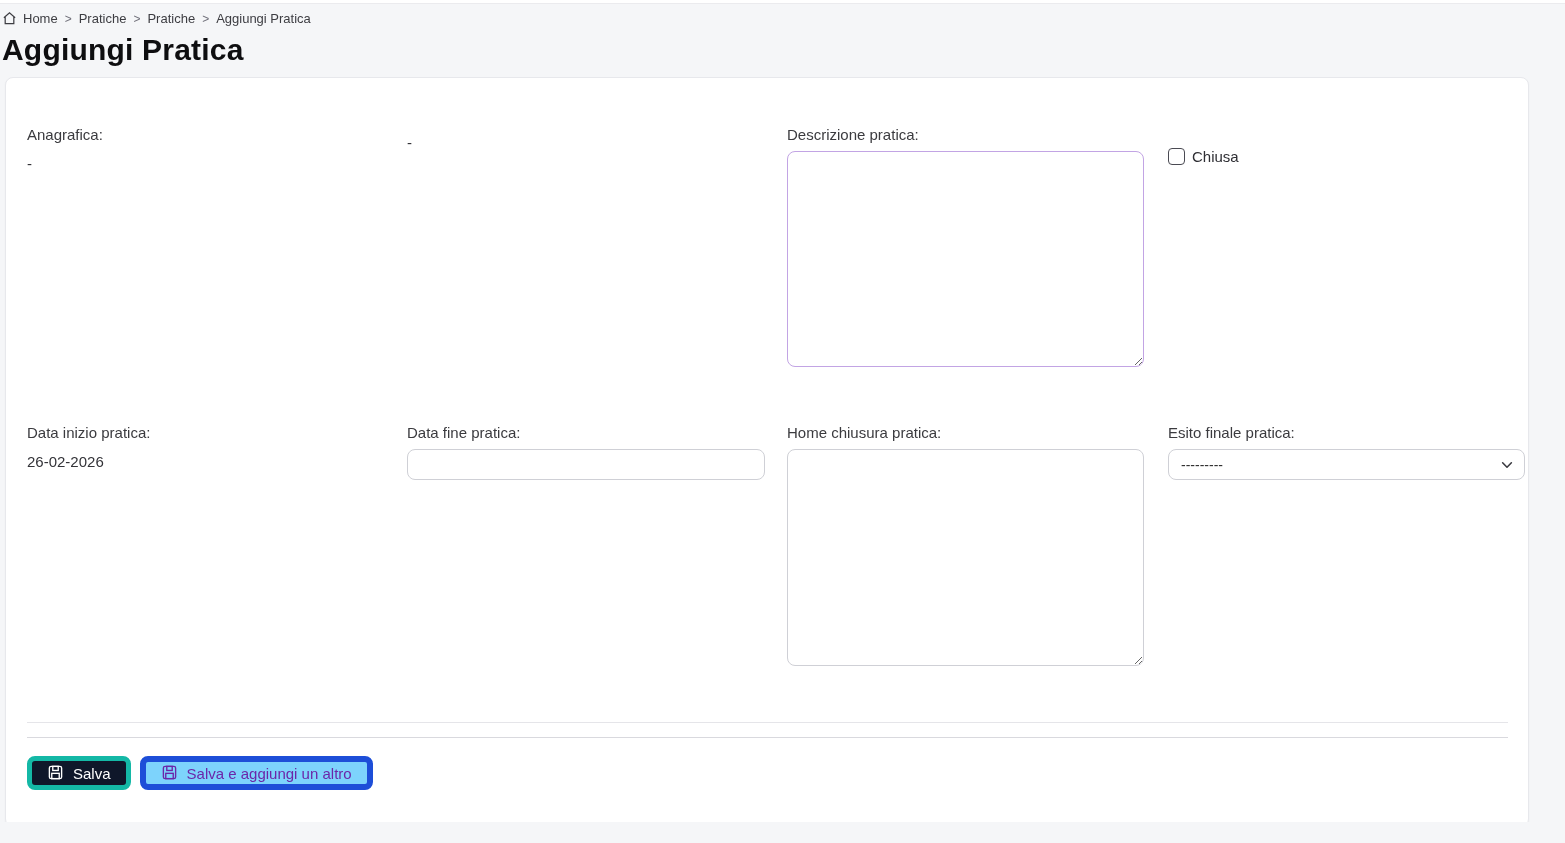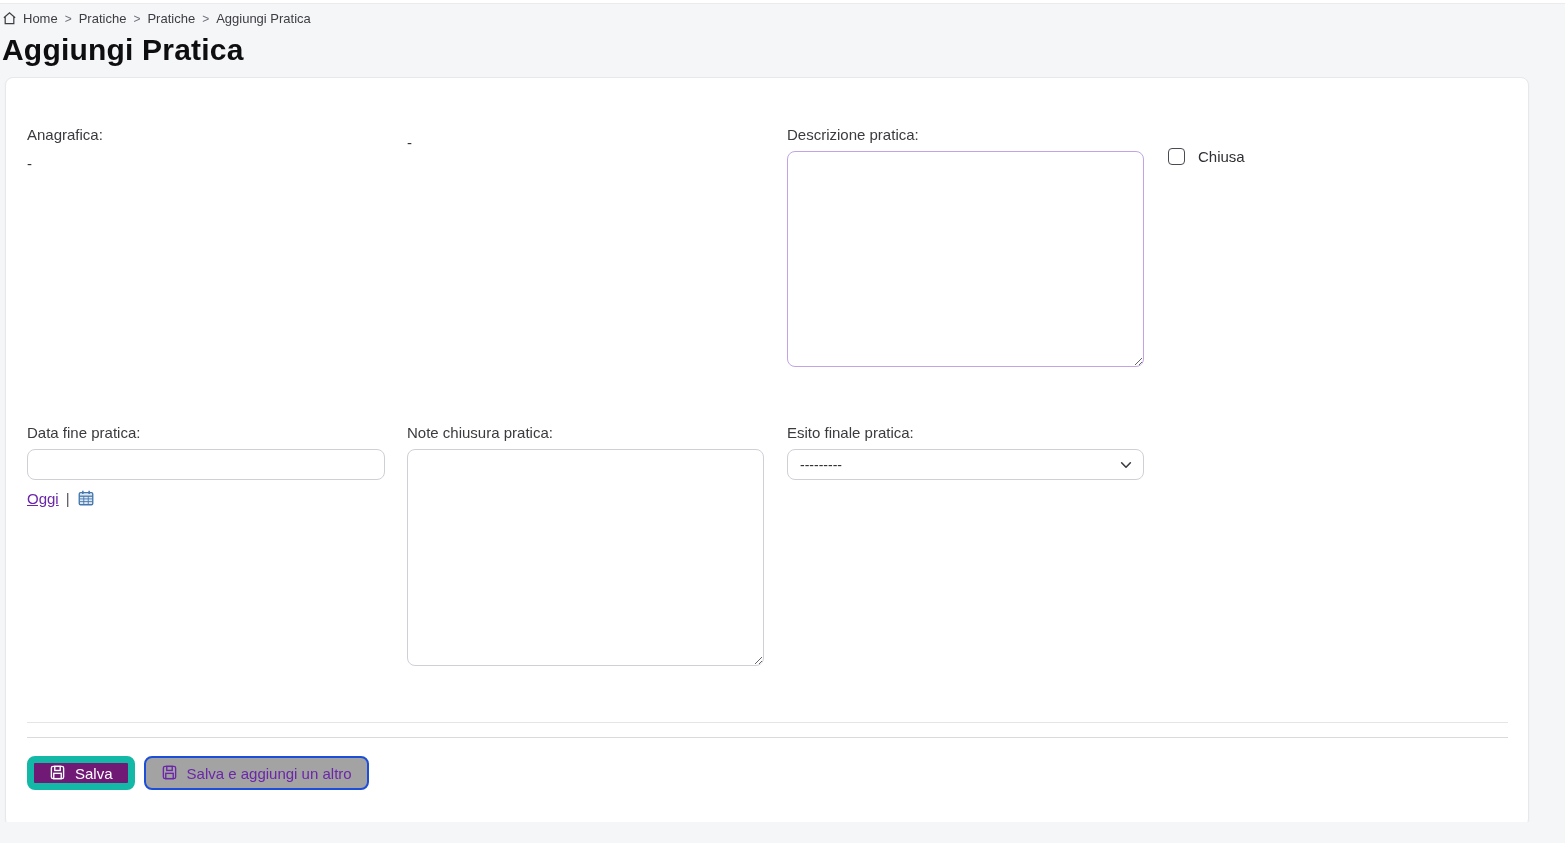--- a/index.html
+++ b/index.html
@@ -68,21 +68,21 @@
     color: #333;
     outline: none;
     background: #fff;
   }
 
   .date-shortcuts { margin-top: 9px; display: flex; align-items: center; gap: 7px; font-size: 15px; }
   .date-shortcuts a { color: #6b26a9; text-decoration: underline; cursor: pointer; }
   .date-shortcuts .pipe { color: #55555c; }
   .cal-btn { display: inline-flex; cursor: pointer; }
 
-  .chk-wrap { margin-top: 24px; display: flex; align-items: center; gap: 13px; font-size: 15px; color: #2f2f34; }
+  .chk-wrap { margin-top: 24px; display: flex; align-items: center; gap: 7px; font-size: 15px; color: #2f2f34; }
   .chk-wrap input[type="checkbox"] {
     width: 17px; height: 17px;
     appearance: none;
     border: 1.6px solid #4a4a52;
     border-radius: 4px;
     background: #fff;
     cursor: pointer;
   }
 
   .select-wrap { position: relative; width: 357px; }
@@ -107,22 +107,22 @@
   .btn-row { display: flex; gap: 9px; margin-top: 18px; }
   .btn {
     display: inline-flex; align-items: center; gap: 9px;
     height: 34px; padding: 0 15px;
     border-radius: 8px;
     font-family: "Liberation Sans", sans-serif;
     font-size: 15px;
     cursor: pointer;
     line-height: 1;
   }
-  .btn-primary { background: #701a75; border: 7px solid #14b8a6; color: #ffffff; }
-  .btn-outline { background: #a3a3a3; border: 2px solid #1d4ed8; color: #6b26a9; }
+  .btn-primary { background: #0f172a; border: 5px solid #14b8a6; color: #ffffff; }
+  .btn-outline { background: #7dd3fc; border: 6px solid #1d4ed8; color: #6b26a9; }
 
   .footer-strip { position: absolute; left: 0; right: 0; bottom: 0; height: 21px; background: #f5f6f8; }
 </style>
 </head>
 <body>
 
 <div class="topbar"></div>
 
 <header>
   <nav class="breadcrumb">
@@ -161,44 +161,32 @@
 
     <div class="field">
       <label class="chk-wrap">
         <input type="checkbox" style="">
         <span>Chiusa</span>
       </label>
     </div>
   </div>
 
   <div class="row row2">
+    <div class="field">
+      <div class="field-label">Data inizio pratica:</div>
+      <div class="field-value">26-02-2026</div>
+    </div>
 
     <div class="field">
       <div class="field-label">Data fine pratica:</div>
       <input type="text" value="" style="">
-      <div class="date-shortcuts">
-        <a>Oggi</a>
-        <span class="pipe">|</span>
-        <span class="cal-btn">
-          <svg width="18" height="18" viewBox="0 0 20 20">
-            <rect x="2.5" y="4" width="15" height="13.5" rx="1.5" fill="#dde8f4" stroke="#4577ad" stroke-width="1.5"></rect>
-            <line x1="6.5" y1="2" x2="6.5" y2="5.5" stroke="#4577ad" stroke-width="1.7"></line>
-            <line x1="13.5" y1="2" x2="13.5" y2="5.5" stroke="#4577ad" stroke-width="1.7"></line>
-            <line x1="2.5" y1="8" x2="17.5" y2="8" stroke="#4577ad" stroke-width="1.4"></line>
-            <line x1="7.5" y1="8" x2="7.5" y2="17" stroke="#4577ad" stroke-width="1"></line>
-            <line x1="12.5" y1="8" x2="12.5" y2="17" stroke="#4577ad" stroke-width="1"></line>
-            <line x1="3" y1="11" x2="17" y2="11" stroke="#4577ad" stroke-width="1"></line>
-            <line x1="3" y1="14" x2="17" y2="14" stroke="#4577ad" stroke-width="1"></line>
-          </svg>
-        </span>
-      </div>
-    </div>
-
-    <div class="field">
-      <div class="field-label">Note chiusura pratica:</div>
+    </div>
+
+    <div class="field">
+      <div class="field-label">Home chiusura pratica:</div>
       <textarea style="height: 217px;"></textarea>
     </div>
 
     <div class="field">
       <div class="field-label">Esito finale pratica:</div>
       <div class="select-wrap">
         <select>
           <option>---------</option>
         </select>
         <span class="chev">

